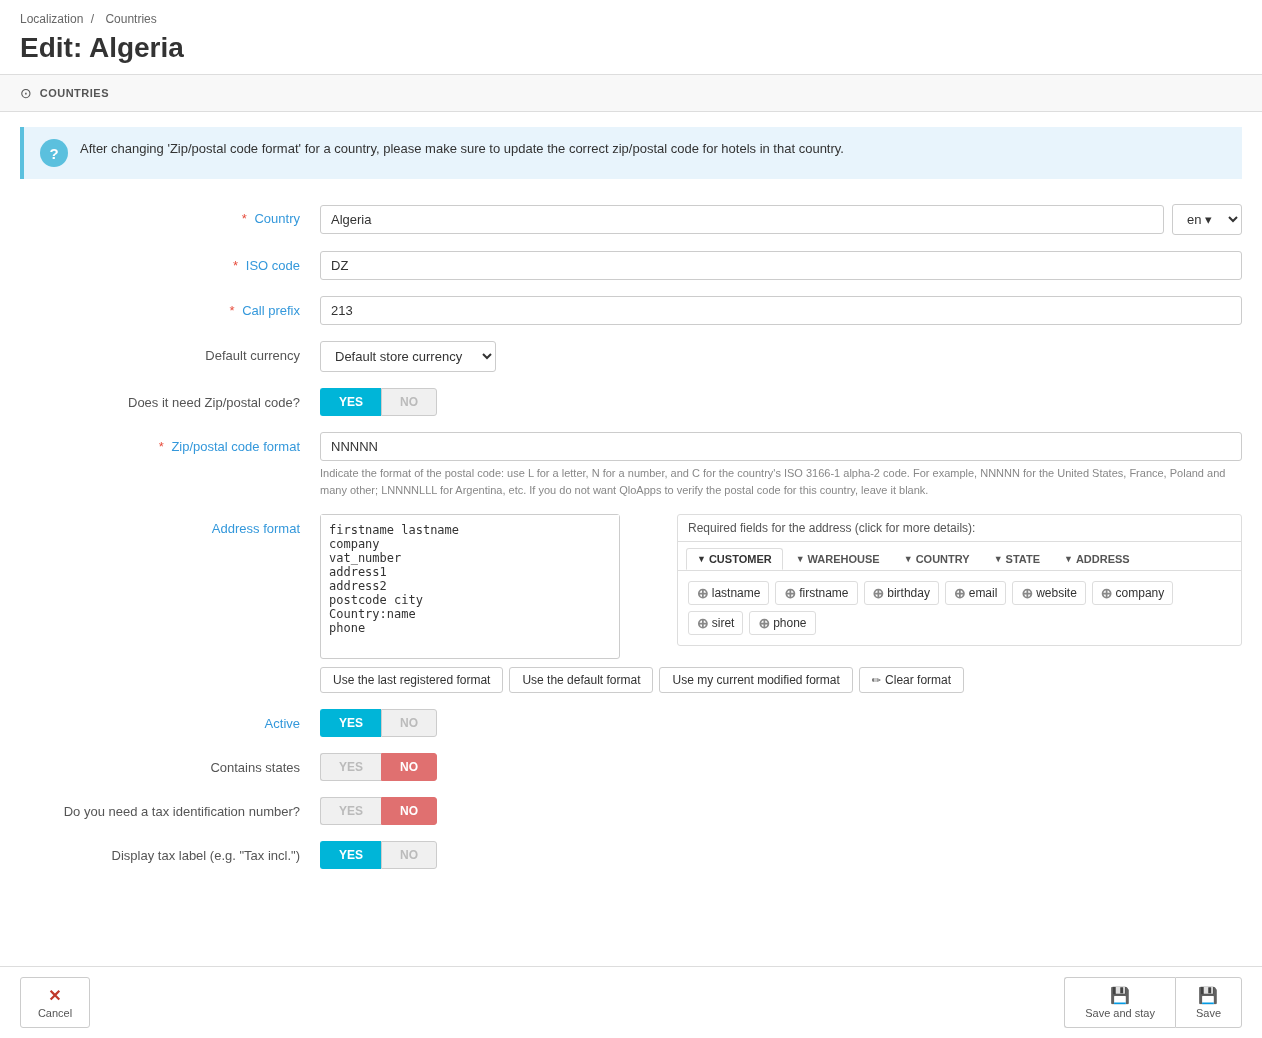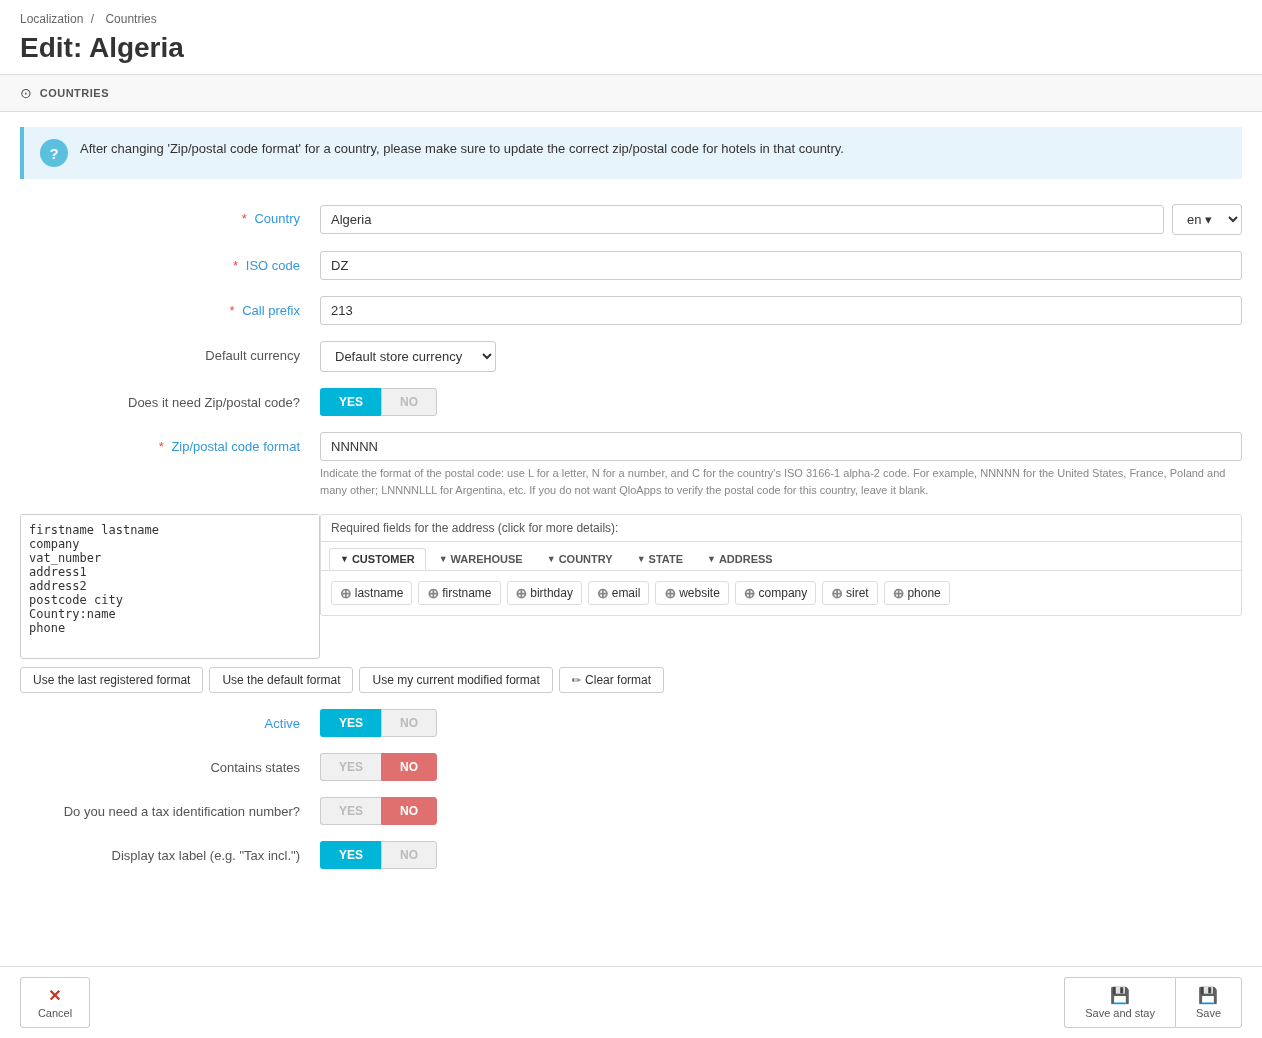--- a/index.html
+++ b/index.html
@@ -54,25 +54,25 @@
     
     .toggle-group { display: flex; }
     .toggle-btn { padding: 6px 18px; border: 1px solid #ccc; background: #f5f5f5; cursor: pointer; font-size: 12px; font-weight: bold; color: #888; }
     .toggle-btn:first-child { border-radius: 3px 0 0 3px; border-right: none; }
     .toggle-btn:last-child { border-radius: 0 3px 3px 0; }
     .toggle-btn.active-yes { background: #00b5d8; border-color: #00b5d8; color: #fff; }
     .toggle-btn.active-no-red { background: #e07070; border-color: #e07070; color: #fff; }
     .toggle-btn.inactive { background: #f0f0f0; color: #bbb; }
 
     
-    .address-format-container { display: flex; align-items: flex-start; }
+    .address-format-container { display: flex; gap: 16px; align-items: flex-start; }
     .address-textarea-wrapper { position: relative; border: 1px solid #ccc; border-radius: 3px; background: #fff; width: 300px; }
     .address-textarea { width: 100%; height: 140px; border: none; padding: 8px; font-size: 12px; color: #333; resize: none; font-family: monospace; outline: none; }
 
-    .required-fields-panel { flex: 1; border: 1px solid #ddd; border-radius: 3px; }
+    .required-fields-panel { flex: 1; border: 1px solid #ddd; border-radius: 3px; margin-left: 41px; }
     .req-fields-title { padding: 6px 10px; font-size: 12px; color: #555; border-bottom: 1px solid #ddd; }
     .req-tabs { display: flex; padding: 6px 8px 0; border-bottom: 1px solid #ddd; }
     .req-tab { padding: 4px 10px; font-size: 11px; font-weight: bold; color: #555; cursor: pointer; border: 1px solid transparent; border-radius: 3px 3px 0 0; margin-right: 2px; display: flex; align-items: center; gap: 3px; }
     .req-tab.active { background: #fff; border-color: #ddd; border-bottom-color: #fff; color: #333; }
     .req-tab .tab-arrow { font-size: 9px; }
     .req-fields-content { padding: 10px; display: flex; flex-wrap: wrap; gap: 6px; }
     .field-badge { display: flex; align-items: center; gap: 3px; padding: 3px 8px; border: 1px solid #ddd; border-radius: 3px; font-size: 12px; color: #333; background: #fff; cursor: pointer; }
     .field-badge .plus-icon { color: #888; font-size: 14px; font-weight: bold; }
 
     
@@ -181,20 +181,23 @@
         <span class="required">*</span>
         <span>Zip/postal code format</span>
       </div>
       <div class="form-control-area">
         <input type="text" value="NNNNN" style="">
         <div class="help-text">Indicate the format of the postal code: use L for a letter, N for a number, and C for the country's ISO 3166-1 alpha-2 code. For example, NNNNN for the United States, France, Poland and many other; LNNNNLLL for Argentina, etc. If you do not want QloApps to verify the postal code for this country, leave it blank.</div>
       </div>
     </div>
 
     <div class="form-row">
+      <div class="form-label blue">
+        <span>Address format</span>
+      </div>
       <div class="form-control-area">
         <div class="address-format-container">
           <div class="address-textarea-wrapper">
             <textarea class="address-textarea" style="">firstname lastname
 company
 vat_number
 address1
 address2
 postcode city
 Country:name

